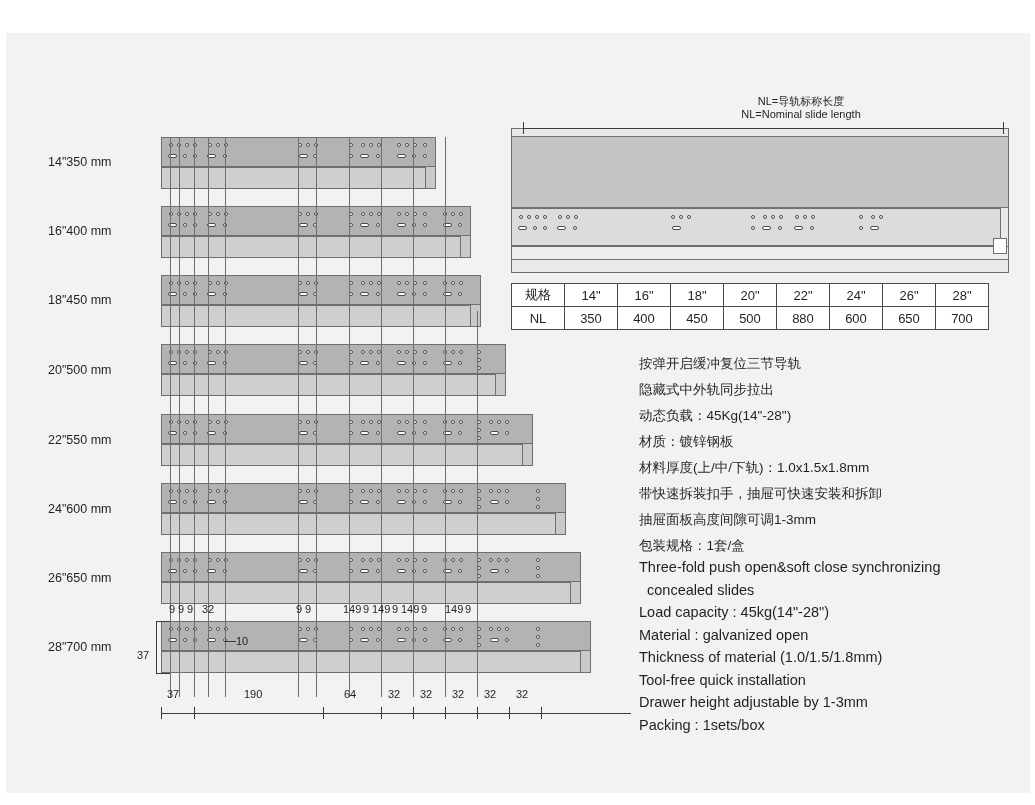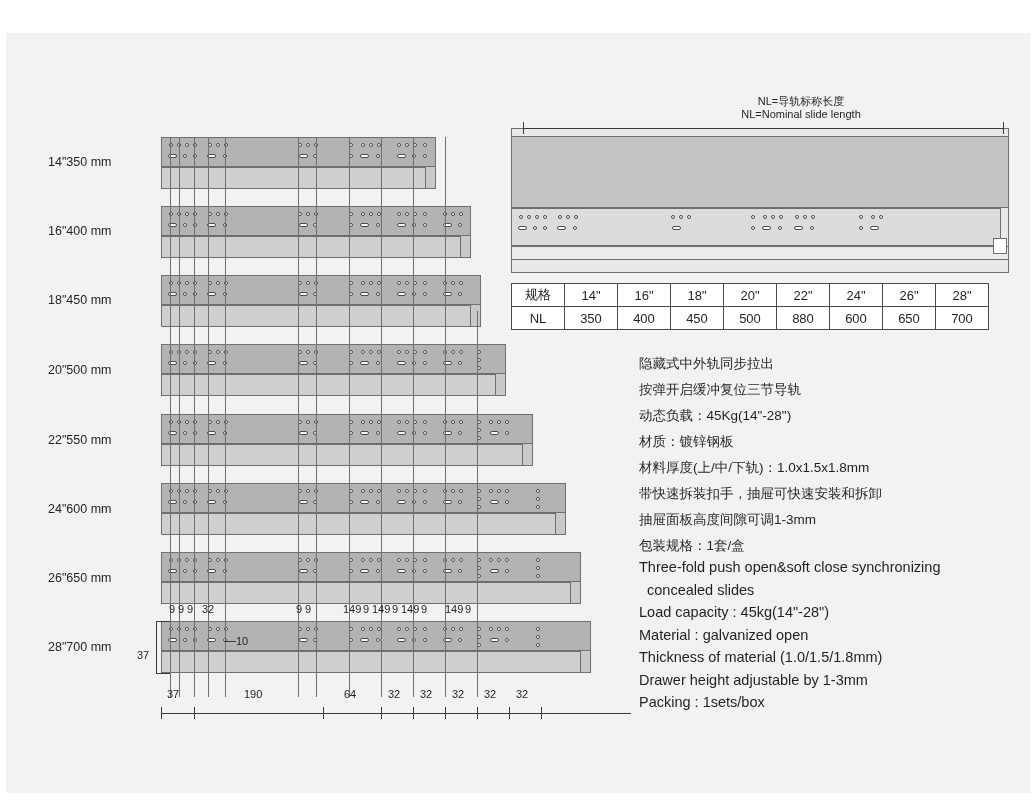--- a/index.html
+++ b/index.html
@@ -621,34 +621,35 @@
         <td>500</td>
         <td>880</td>
         <td>600</td>
         <td>650</td>
         <td>700</td>
       </tr>
     </tbody>
       </table>
 
     <div class="cnlist" style="left:633px;top:318px;">
+      <div>按弹开启缓冲复位三节导轨</div>
       <div>隐藏式中外轨同步拉出</div>
-      <div>按弹开启缓冲复位三节导轨</div>
       <div>动态负载：45Kg(14"-28")</div>
       <div>材质：镀锌钢板</div>
       <div>材料厚度(上/中/下轨)：1.0x1.5x1.8mm</div>
       <div>带快速拆装扣手，抽屉可快速安装和拆卸</div>
       <div>抽屉面板高度间隙可调1-3mm</div>
       <div>包装规格：1套/盒</div>
     </div>
 
     <div class="enlist" style="left:633px;top:523px;">
       <div>Three-fold push open&amp;soft close synchronizing</div>
       <div style="white-space:pre;">  concealed slides</div>
       <div>Load capacity : 45kg(14"-28")</div>
       <div>Material : galvanized open</div>
       <div>Thickness of material (1.0/1.5/1.8mm)</div>
+      <div>Tool-free quick installation</div>
       <div>Drawer height adjustable by 1-3mm</div>
       <div>Packing : 1sets/box</div>
     </div>
 
   </div>
 </div>
 
 </body></html>

